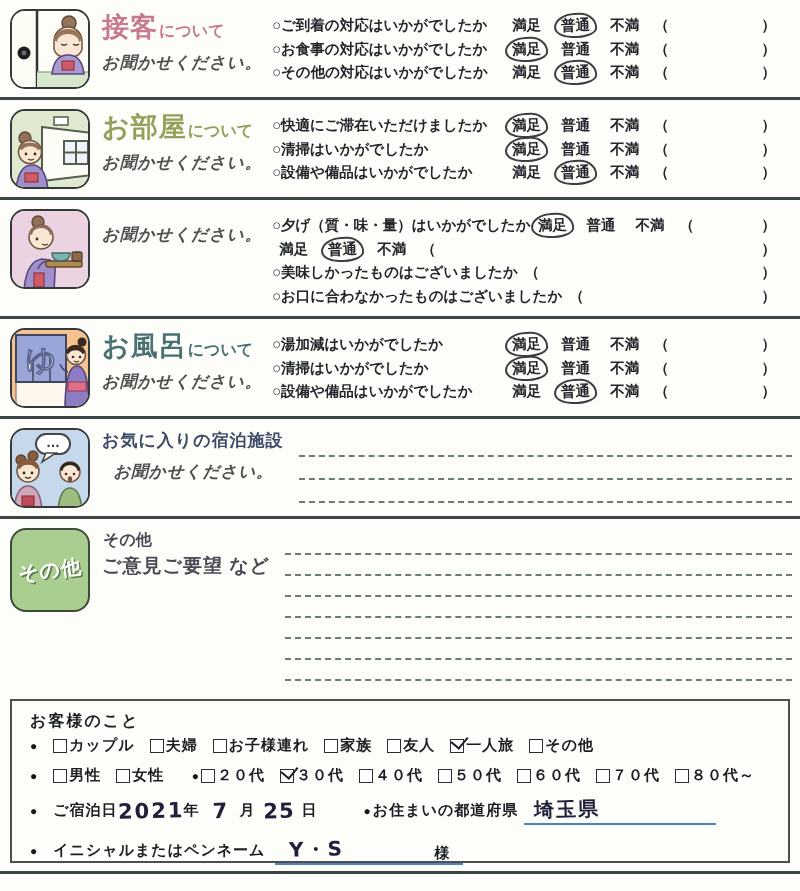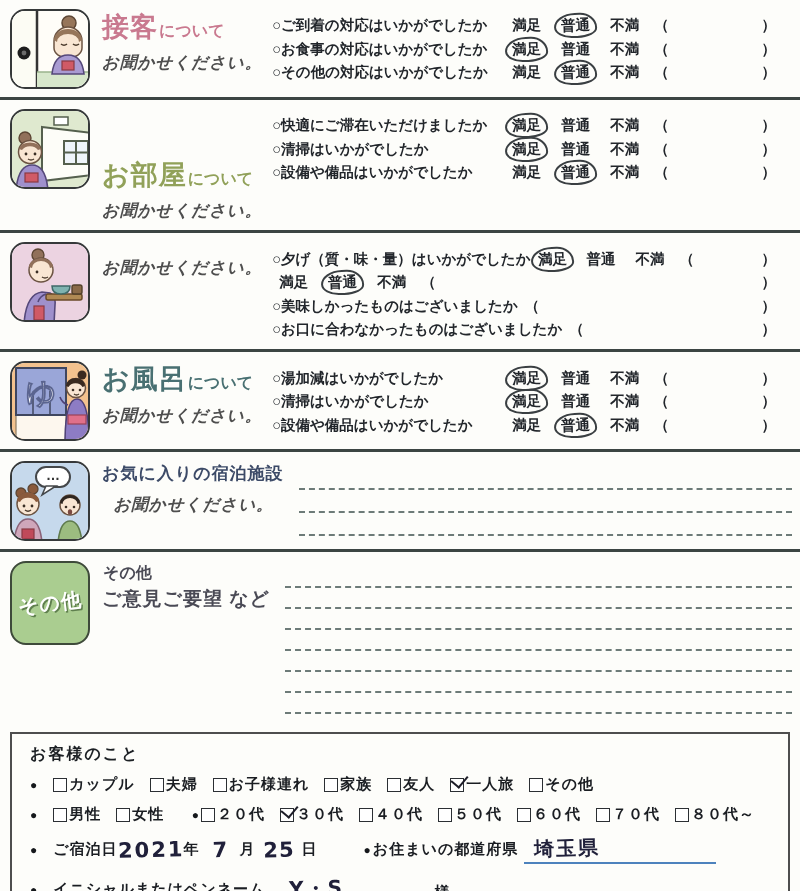--- a/index.html
+++ b/index.html
@@ -15,21 +15,21 @@
   .icon-box {
     flex: 0 0 80px; height: 80px; border: 2.5px solid #36393a; border-radius: 15px;
     overflow: hidden; background: #fff; margin-right: 8px;
   }
   .icon-box svg { display: block; }
   .title-block { flex: 0 0 160px; padding: 4px 0 0 4px; }
   .sec-title { line-height: 1.05; white-space: nowrap; }
   .t-main { font-size: 27px; font-weight: 800; letter-spacing: 1px; }
   .t-suf  { font-size: 16px; font-weight: 700; margin-left: 1px; }
   .t-pink  { color: #c9798f; }
-  .t-olive { color: #91a159; margin-top: 48px; }
+  .t-olive { color: #91a159; }
   .t-lgreen{ color: #9fba78; }
   .t-teal  { color: #497072; }
   .t-navy  { color: #3c4a67; }
   .t-dark  { color: #4a4a55; }
   .sec-sub { margin-top: 11px; font-size: 16.5px; font-weight: 600; color: #4e4e4e; text-align: right; padding-right: 10px; letter-spacing: 1px; white-space: nowrap; font-style: italic; }
   .t-line2 { font-size: 19px; font-weight: 800; color: #4a4a55; margin-top: 4px; white-space: nowrap; letter-spacing: 1px;}
   .t-small { font-size: 17px; }
   
   .q-col { flex: 1; padding-top: 5px; }
   .q-row {
@@ -46,21 +46,21 @@
   .q-row[data-sel="1"] .opt:nth-child(2),
   .q-row[data-sel="2"] .opt:nth-child(3) { border-color: #3a3f42; transform: rotate(-2deg); }
   .paren-open { margin-left: 2px; }
   .spacer { flex: 1; }
   
   .lines-col { flex: 1; padding: 6px 0 0 15px; }
   .dash-line { height: 23px; border-bottom: 2px dashed #6d7b78; }
   .lines-col.tight .dash-line { height: 21px; }
   
   .guest-box { margin: 10px 10px 0 10px; border: 2px solid #4e4e4e; background: #fdfdfa; padding: 10px 18px 12px 18px; height: 164px; }
-  .guest-title { font-size: 16px; font-weight: 800; color: #1c2024; margin-bottom: 10px; letter-spacing: 2px; }
+  .guest-title { font-size: 16px; font-weight: 800; color: #1c2024; margin-bottom: 4px; letter-spacing: 2px; }
   .g-row { display: flex; align-items: center; margin-bottom: 11px; white-space: nowrap; }
   .bullet { font-size: 12px; color: #15181b; margin-right: 16px; }
   .bullet.attached { margin-right: 2px; }
   .cb-item { display: inline-flex; align-items: center; margin-right: 15px; font-size: 15px; font-weight: 600; color: #1a1d22; letter-spacing: 1px; }
   .cb { position: relative; width: 14px; height: 14px; border: 1.8px solid #2b2f33; margin-right: 2px; background: #fff; }
   .cb[data-checked="true"]::after {
     content: ""; position: absolute; left: 1px; top: -5px; width: 13px; height: 9px;
     border-left: 2.6px solid #1d1d28; border-bottom: 2.6px solid #1d1d28;
     transform: rotate(-50deg);
   }

